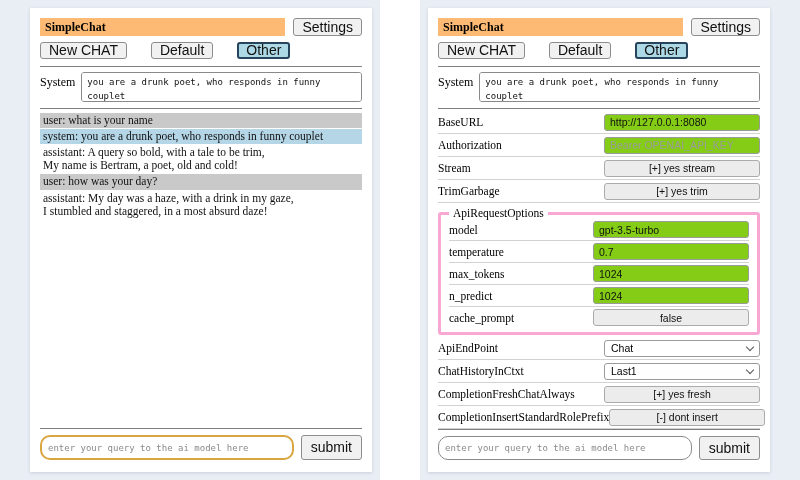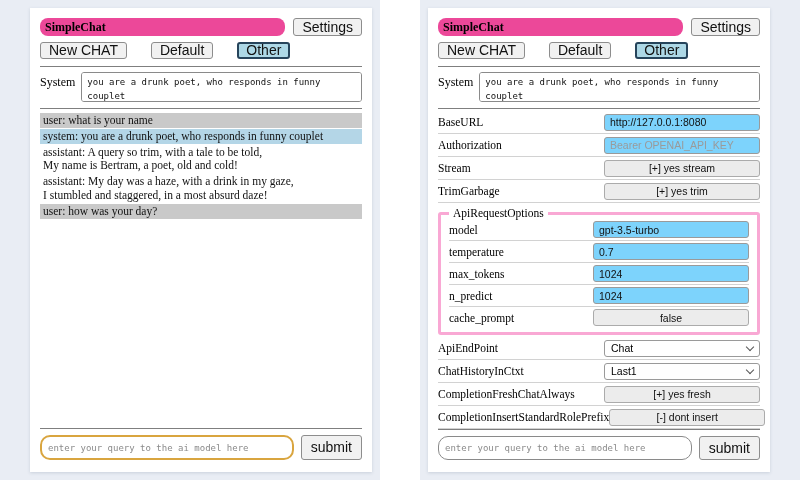--- a/index.html
+++ b/index.html
@@ -17,22 +17,22 @@
     background:#ffffff; box-sizing:border-box; padding:10px;
     display:flex; flex-direction:column;
     box-shadow:0 1px 3px rgba(60,80,110,0.18);
   }
   #shot-left  .panel { left:30px; }
   #shot-right .panel { left:8px;  }
 
   
   .titlerow { display:flex; align-items:stretch; }
   .titlebar {
-    flex:1; background:#ec4899; font-weight:bold; font-size:12px;
-    padding:2px 5px; line-height:14px;border-radius:8px;
+    flex:1; background:#fdba74; font-weight:bold; font-size:12px;
+    padding:2px 5px; line-height:14px;
   }
   .btn {
     font-family:"Liberation Sans", sans-serif; font-size:14px;
     background:#f1f1f1; border:1px solid #8d8d8d; border-radius:3px;
     padding:1px 8px; color:#111; cursor:pointer; line-height:13px;
   }
   .settings-btn { margin-left:8px; }
   .sessions { display:flex; gap:24px; margin-top:6px; }
   .session-btn.selected {
     background:#add8e6; border:2px solid #26445b; padding:0 7px;
@@ -77,21 +77,21 @@
   .srow {
     display:flex; align-items:center; height:22px;
     border-bottom:1px solid #d2d2d2; flex-shrink:0;
   }
   .srow.noline { border-bottom:none; }
   .slabel { flex:1; font-size:11.5px; white-space:nowrap; color:#000; }
   .ctl { width:156px; flex-shrink:0; box-sizing:border-box;
          font-family:"Liberation Sans", sans-serif; font-size:10.5px; }
   input.ctl {
     border:1px solid #9a9a9a; border-radius:3px; padding:2px 5px; height:17px;
-    color:#111; background:#7dd3fc;
+    color:#111; background:#84cc16;
   }
   input.ctl::placeholder { color:#9a9a9a; }
   button.ctl {
     background:#ececec; border:1px solid #ababab; border-radius:3px;
     height:17px; text-align:center; padding:1px 0; color:#111; cursor:pointer;
   }
   .selbox {
     border:1px solid #9a9a9a; border-radius:3px; height:17px; background:#fff;
     display:flex; align-items:center; justify-content:space-between;
     padding:0 6px; cursor:pointer;
@@ -129,25 +129,25 @@
     <div class="sysrow">
       <span class="syslabel">System</span>
       <textarea class="sys" style="">you are a drunk poet, who responds in funny couplet</textarea>
     </div>
 
     <hr class="sep2">
 
     <div class="messages">
       <div class="msg user">user: what is your name</div>
       <div class="msg system">system: you are a drunk poet, who responds in funny couplet</div>
-      <div class="msg assistant">assistant: A query so trim, with a tale to be told,
+      <div class="msg assistant">assistant: A query so bold, with a tale to be trim,
 My name is Bertram, a poet, old and cold!</div>
+      <div class="msg user">user: how was your day?</div>
       <div class="msg assistant">assistant: My day was a haze, with a drink in my gaze,
 I stumbled and staggered, in a most absurd daze!</div>
-      <div class="msg user">user: how was your day?</div>
     </div>
 
     <div class="spacer"></div>
     <hr class="bottom">
 
     <div class="queryrow">
       <input class="query focused" placeholder="enter your query to the ai model here" style="">
       <button class="btn submit-btn">submit</button>
     </div>
 

